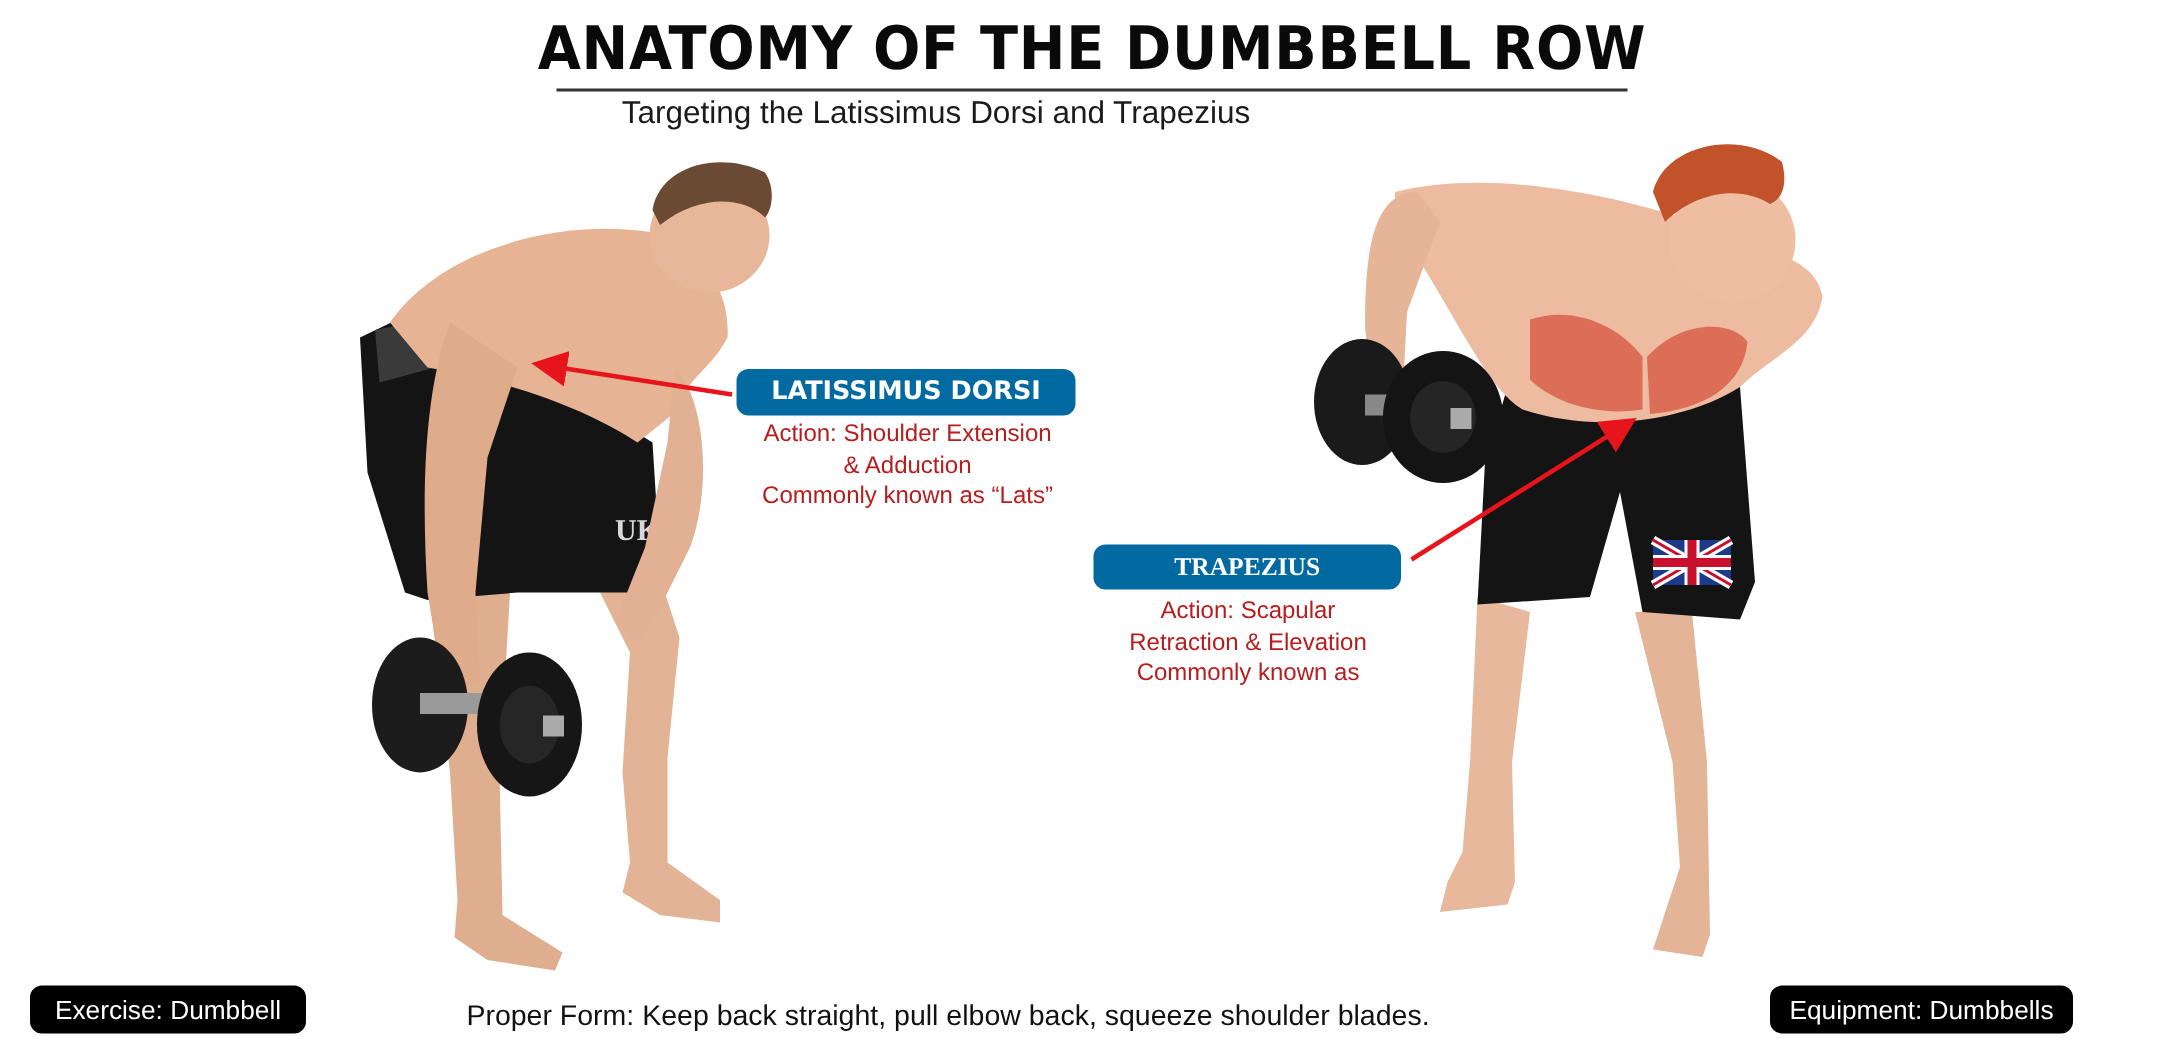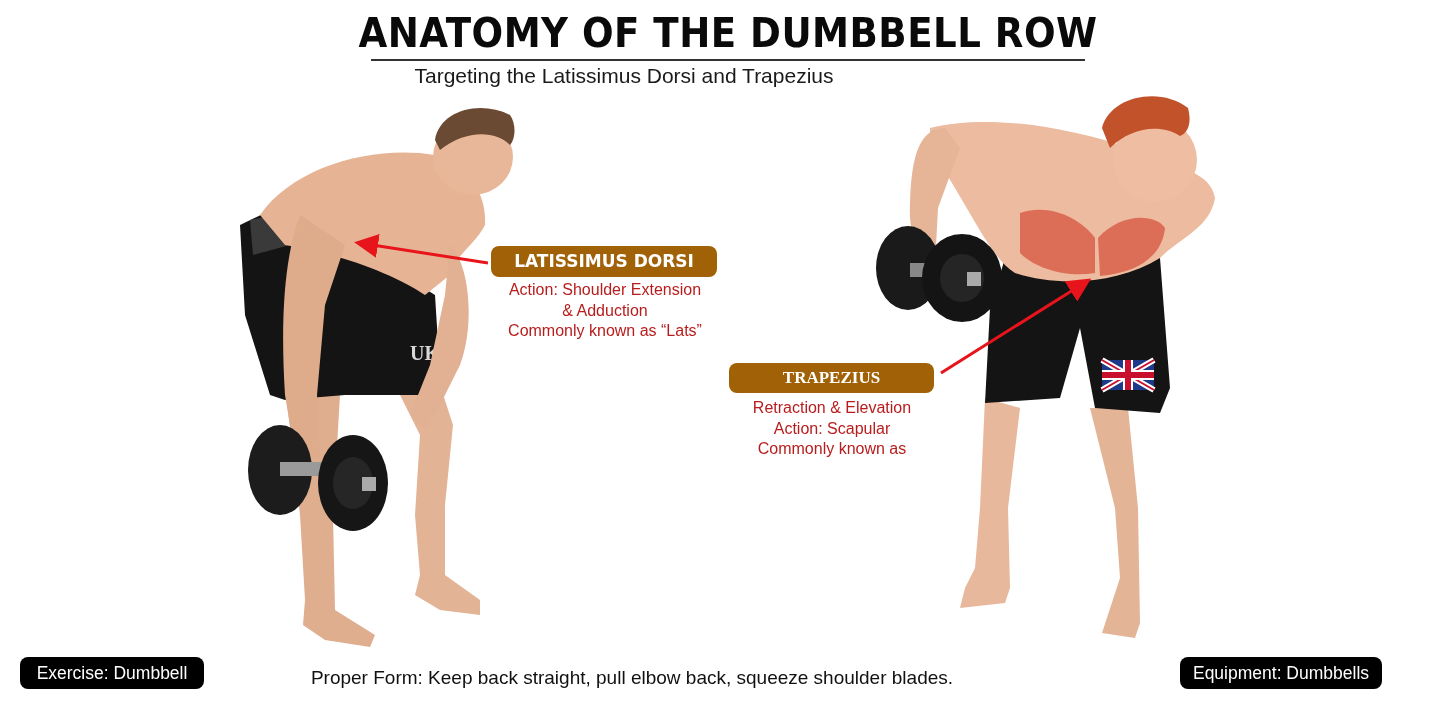--- a/index.html
+++ b/index.html
@@ -13,21 +13,21 @@
   }
   .title-rule { position: absolute; left: 371px; width: 714px; top: 59px; height: 1.5px; background: #333; }
   .subtitle {
     position: absolute; left: 0; width: 1248px; top: 64px; text-align: center;
     font-size: 21px; color: #1a1a1a;
   }
 
   .figure { position: absolute; }
 
   .label-pill {
-    position: absolute; background: #a16207; color: #fff; border-radius: 8px;
+    position: absolute; background: #0369a1; color: #fff; border-radius: 8px;
     font-weight: bold; text-align: center; font-family: "DejaVu Sans", sans-serif;
   }
   .label-desc { position: absolute; text-align: center; font-size: 16px; line-height: 20.5px; color: #b91c1c; }
 
   .footer-pill {
     position: absolute; background: #000; color: #fff; border-radius: 8px;
     font-size: 17.5px; height: 32px; line-height: 32px; text-align: center;
   }
   .footer-center { position: absolute; left: 0; width: 1264px; top: 667px; text-align: center; font-size: 19px; color: #111; }
 
@@ -115,20 +115,20 @@
 
 <div class="label-pill" style="left:491px;top:246px;width:226px;height:31px;line-height:31px;font-size:17px;">LATISSIMUS DORSI</div>
 <div class="label-desc" style="left:480px;top:280px;width:250px;">
   <div>Action: Shoulder Extension</div>
   <div>&amp; Adduction</div>
   <div>Commonly known as “Lats”</div>
 </div>
 
 <div class="label-pill" style="left:729px;top:363px;width:205px;height:30px;line-height:30px;font-size:17px;font-family:Liberation Serif, serif;">TRAPEZIUS</div>
 <div class="label-desc" style="left:726px;top:398px;width:212px;">
+  <div>Action: Scapular</div>
   <div>Retraction &amp; Elevation</div>
-  <div>Action: Scapular</div>
   <div>Commonly known as</div>
 </div>
 
 <div class="footer-pill" style="left:20px;top:657px;width:184px;">Exercise: Dumbbell Row</div>
 <div class="footer-center">Proper Form: Keep back straight, pull elbow back, squeeze shoulder blades.</div>
 <div class="footer-pill" style="left:1180px;top:657px;width:202px;">Equipment: Dumbbells</div>
 
 </body></html>

